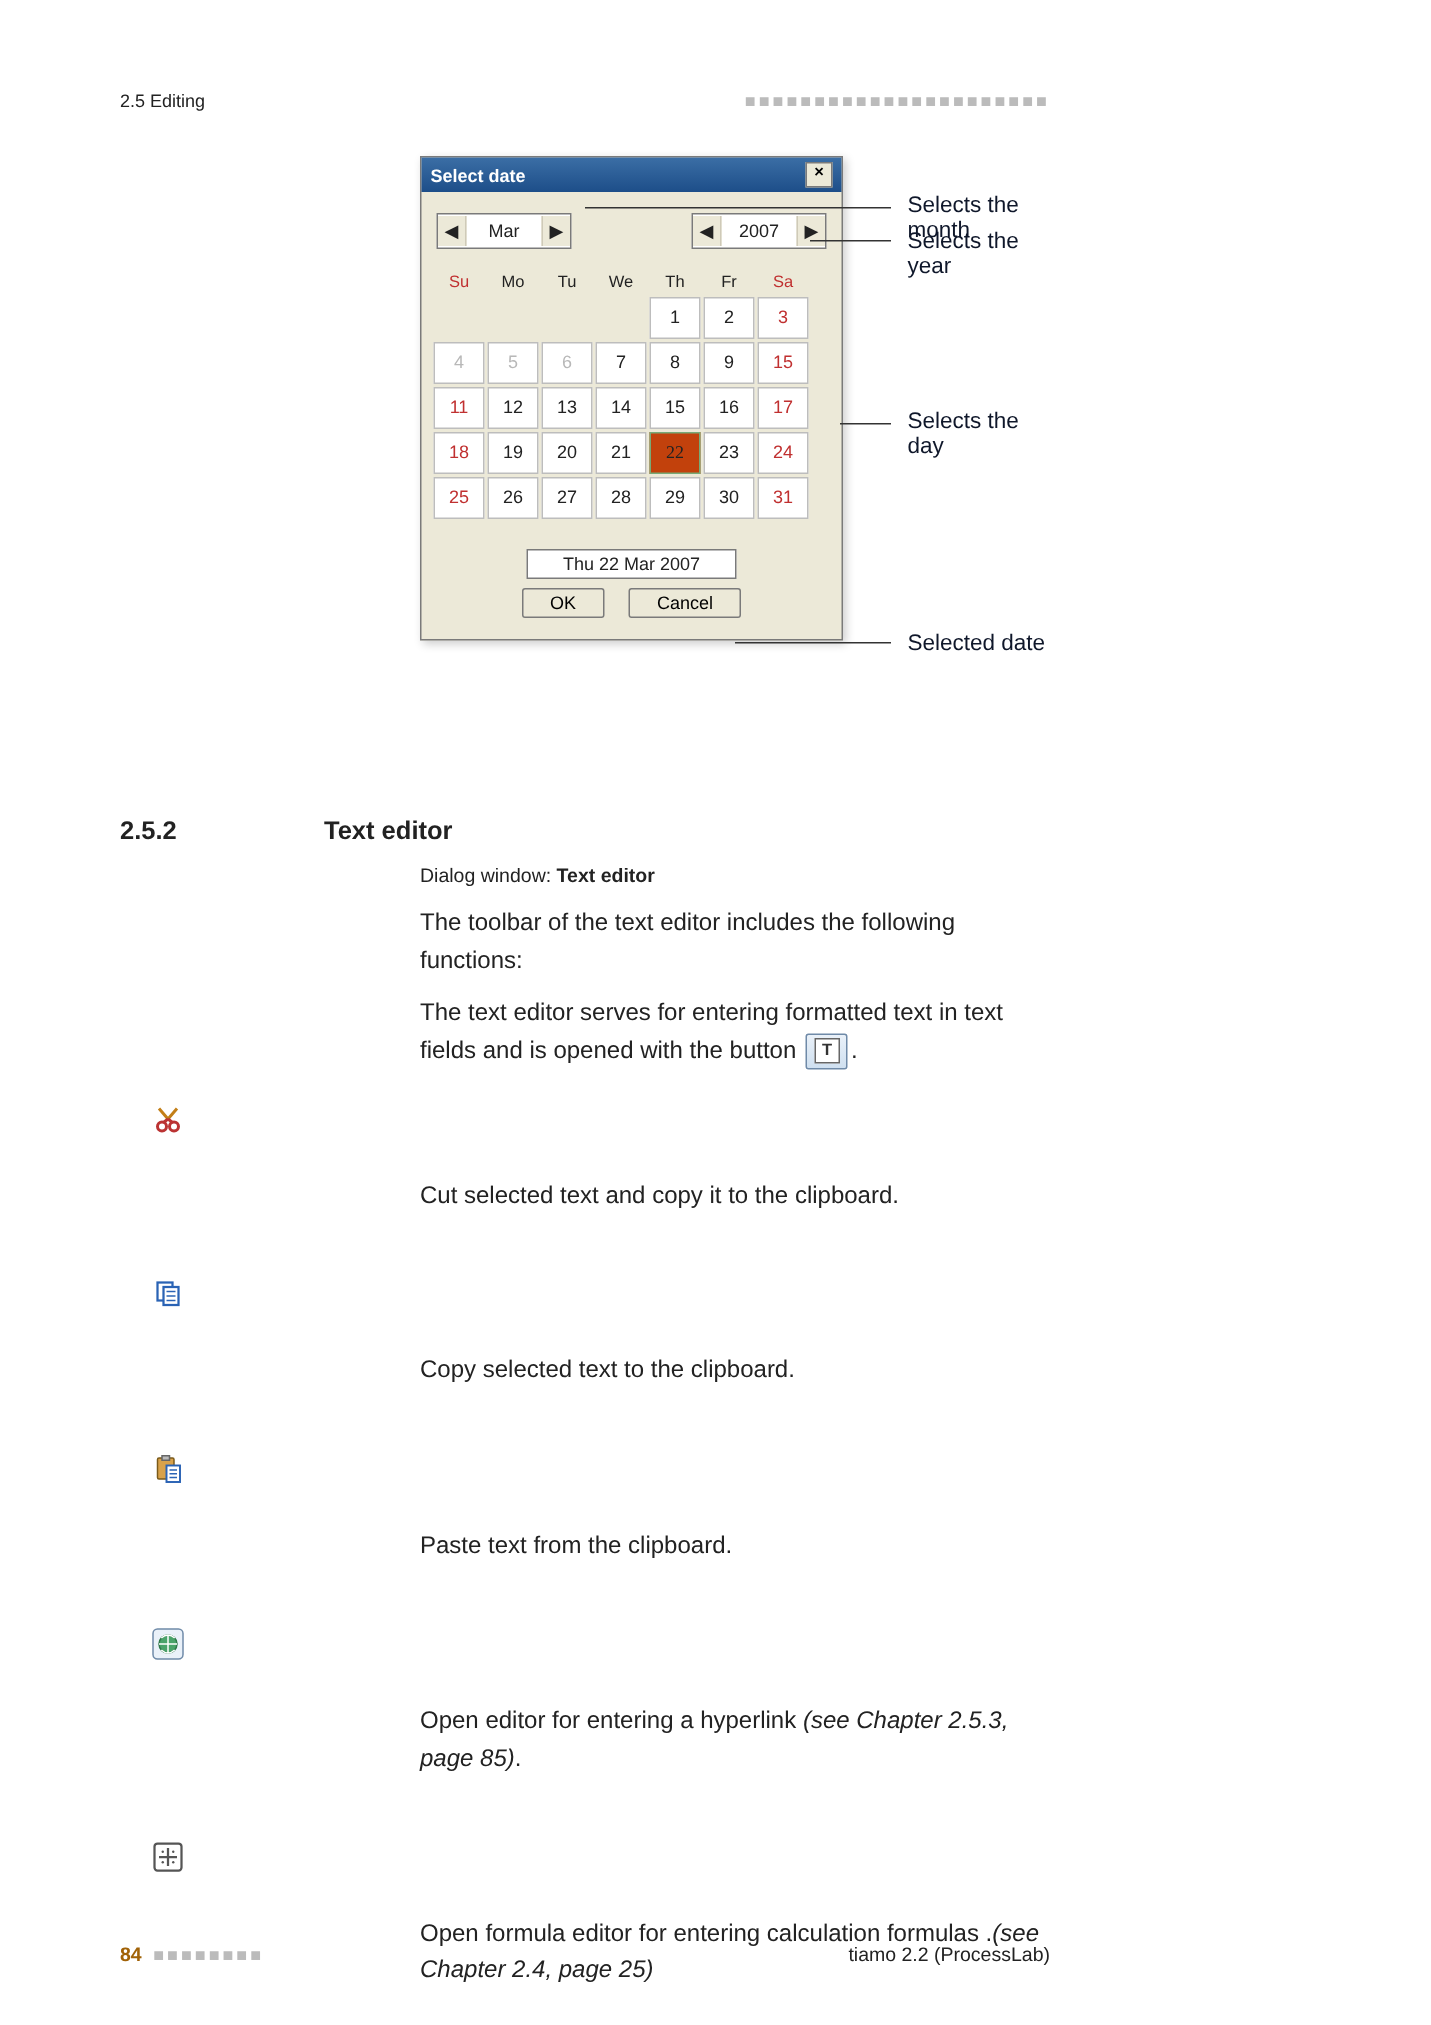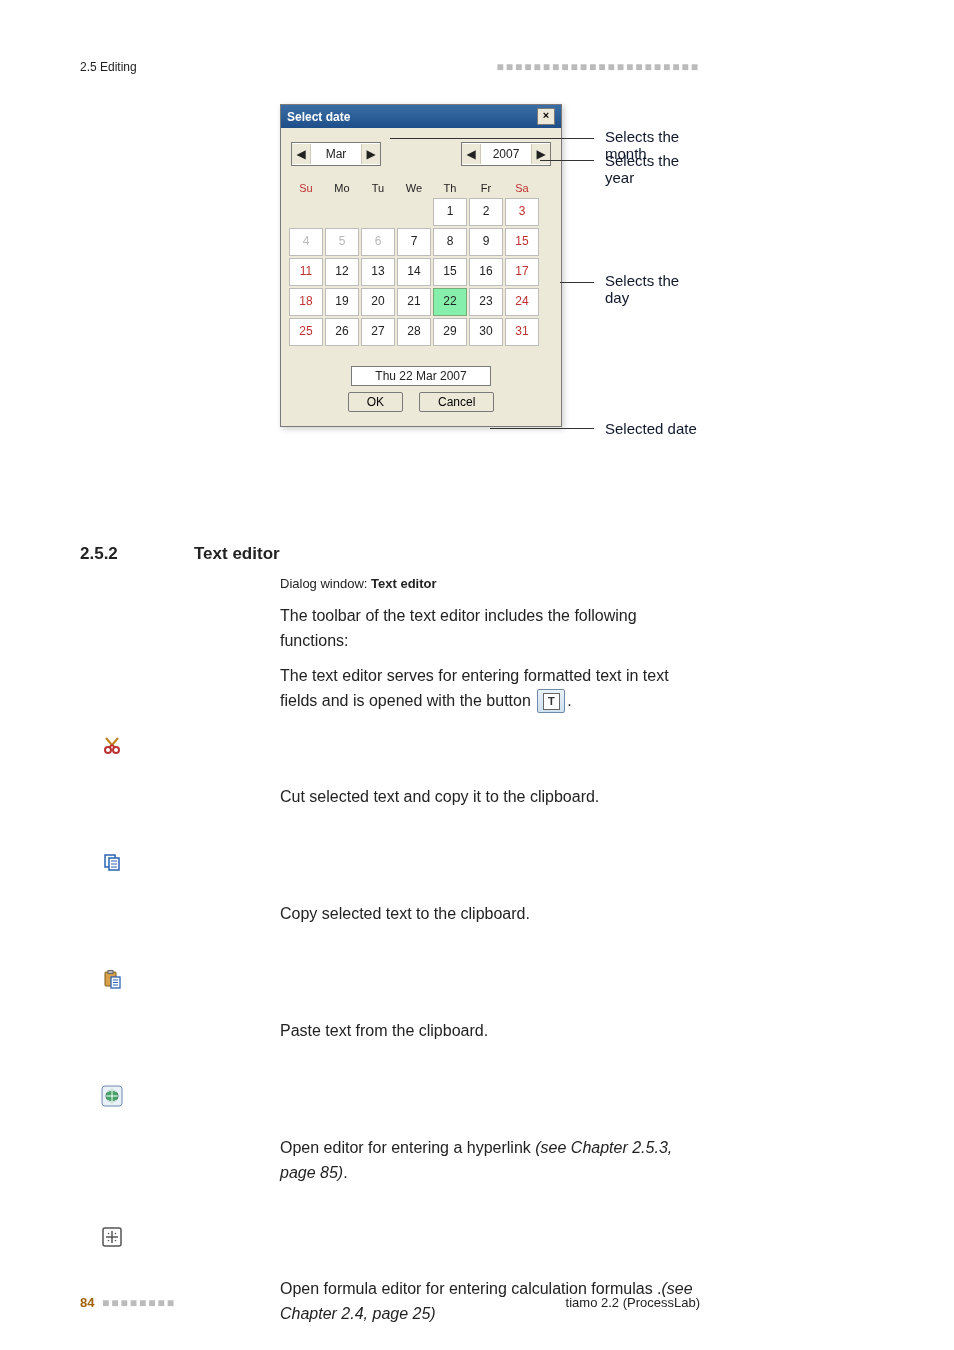--- a/index.html
+++ b/index.html
@@ -130,21 +130,21 @@
     line-height: 24px;
     text-align: center;
     border: 1px solid #bdbdbd;
     background: #fff;
     font-size: 12px;
   }
   .day.blank { border: none; background: transparent; }
   .wd-sun, .day-sun { color: #c03030; }
   .wd-sat, .day-sat { color: #c03030; }
   .day.other { color: #b8b8b8; }
-  .day.selected { background: #86efac; border-color: #77aa77; }
+  .day.selected { background: #c2410c; border-color: #77aa77; font-family: Liberation Serif, serif; }
   .selected-box {
     margin: 10px auto 6px auto;
     width: 130px;
     text-align: center;
     border: 1px solid #7a7a7a;
     background: #fff;
     padding: 2px 4px;
     font-size: 12px;
   }
   .dlg-buttons {
@@ -169,21 +169,21 @@
     color: #0f172a;
   }
   .leader {
     position: absolute;
     height: 1px;
     background: #333;
   }
   
   .section-row {
     display: flex;
-    gap: 24px;
+    gap: 46px;
     margin-top: 10px;
     margin-bottom: 10px;
   }
   .sec-num {
     font-weight: 800;
     font-size: 17px;
     width: 90px;
   }
   .sec-title {
     font-weight: 800;

